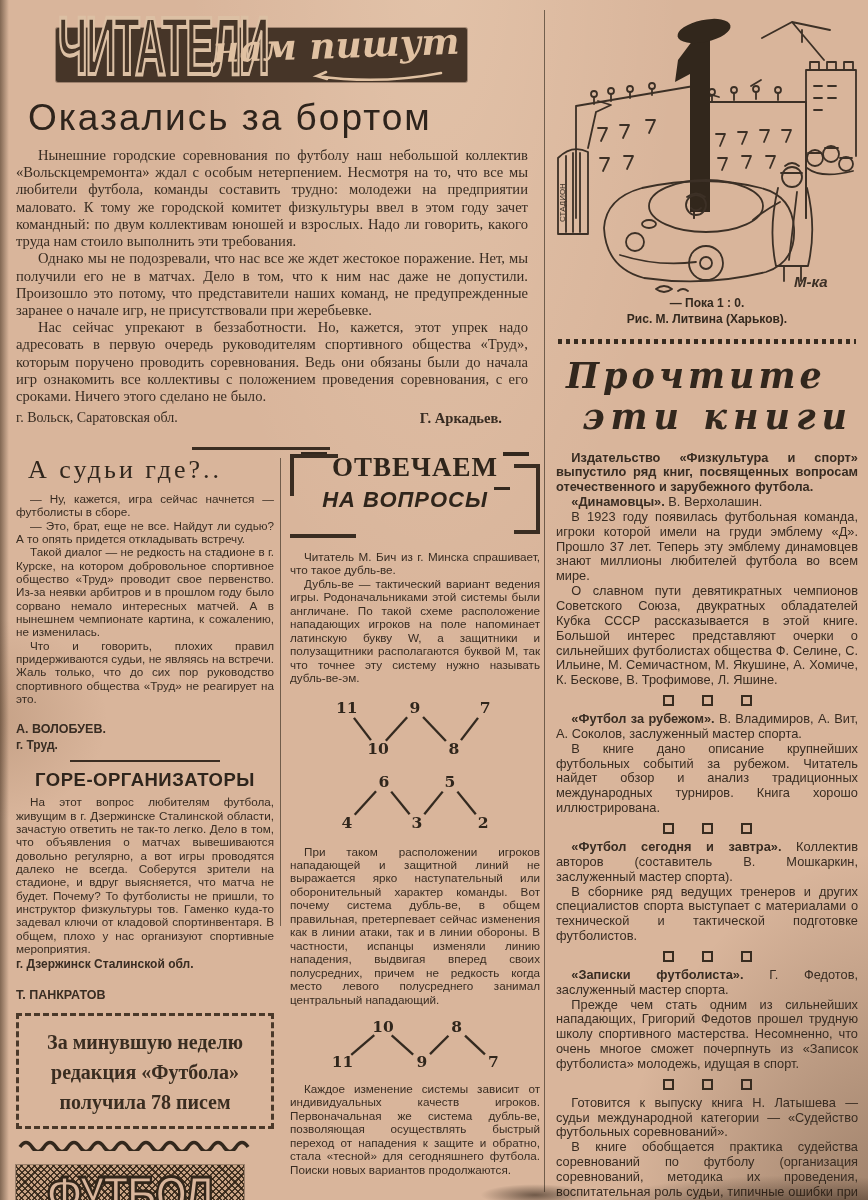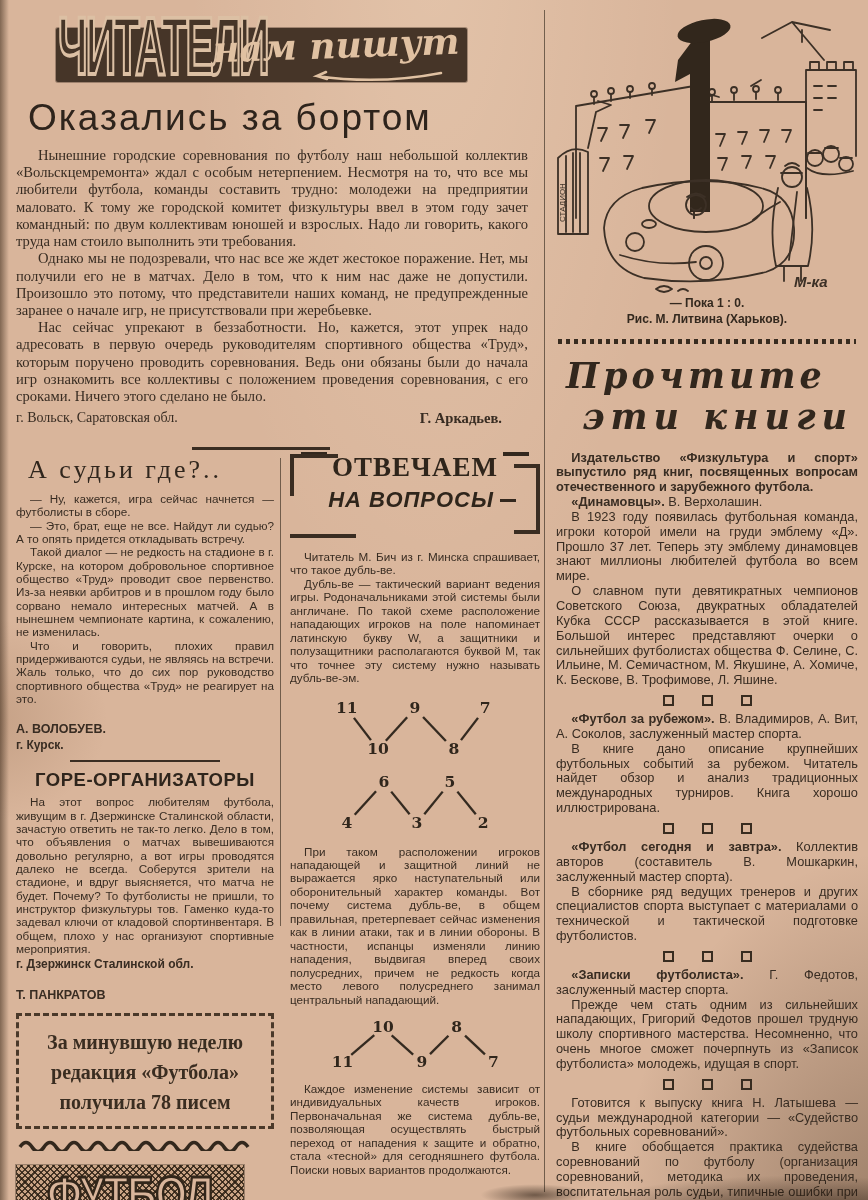--- a/index.html
+++ b/index.html
@@ -74,21 +74,21 @@
   .col-b{position:absolute;left:290px;top:450px;width:250px;}
   .qa-head{position:relative;height:88px;margin-bottom:10px;}
   .qa-br-l{position:absolute;left:0;top:2px;width:44px;height:38px;
     border-left:4px solid #3a2d22;border-top:4px solid #3a2d22;}
   .qa-br-lb{position:absolute;left:0;bottom:2px;width:66px;border-bottom:4px solid #3a2d22;}
   .qa-br-r{position:absolute;right:0;top:12px;width:22px;height:62px;
     border-right:4px solid #3a2d22;border-top:4px solid #3a2d22;border-bottom:4px solid #3a2d22;}
   .qa-line1{display:flex;justify-content:center;gap:5px;margin-top:2px;}
   .qa-line1 .bar{width:26px;height:4px;background:#33281e;}
   .qa-t1{font-family:"Liberation Serif",serif;font-weight:700;font-size:27px;letter-spacing:1px;color:#2f251b;}
-  .qa-line2{display:flex;align-items:center;justify-content:flex-end;gap:6px;padding-right:24px;margin-top:4px;}
+  .qa-line2{display:flex;align-items:flex-start;justify-content:flex-end;gap:6px;padding-right:30px;margin-top:4px;}
   .qa-t2{font-style:italic;font-weight:700;font-size:22px;letter-spacing:1px;color:#2f251b;}
   .qa-line2 .bar{width:16px;height:3px;background:#33281e;}
   .col-b p{margin:0;font-size:11.7px;line-height:1.15;text-align:justify;}
   .col-b p.indent{text-indent:1.2em;}
   .col-b p.sp{margin-top:8px;}
   .diagram{display:block;margin:8px auto 6px;}
   .diagram line{stroke:#342a20;stroke-width:2.4;}
   .diagram text{font-family:"DejaVu Serif",serif;font-weight:700;font-size:16px;fill:#30261c;text-anchor:middle;}
 
   
@@ -141,21 +141,21 @@
   <div class="vr-a"></div>
   <div class="vr-b"></div>
 
   <div class="col-a">
     <h2 class="h-judges">А судьи где?..</h2>
     <p class="indent">— Ну, кажется, игра сейчас начнется — футболисты в сборе.</p>
     <p class="indent">— Это, брат, еще не все. Найдут ли судью? А то опять придется откладывать встречу.</p>
     <p class="indent">Такой диалог — не редкость на стадионе в г. Курске, на котором добровольное спортивное общество «Труд» проводит свое первенство. Из-за неявки арбитров и в прошлом году было сорвано немало интересных матчей. А в нынешнем чемпионате картина, к сожалению, не изменилась.</p>
     <p class="indent">Что и говорить, плохих правил придерживаются судьи, не являясь на встречи. Жаль только, что до сих пор руководство спортивного общества «Труд» не реагирует на это.</p>
     <div class="auth-line">А. ВОЛОБУЕВ.</div>
-    <div class="place-line">г. Курск.</div>
+    <div class="place-line">г. Труд.</div>
     <div class="hdiv2"></div>
     <h3 class="h-gore">ГОРЕ-ОРГАНИЗАТОРЫ</h3>
     <p class="indent">На этот вопрос любителям футбола, живущим в г. Дзержинске Сталинской области, зачастую ответить не так-то легко. Дело в том, что объявления о матчах вывешиваются довольно регулярно, а вот игры проводятся далеко не всегда. Соберутся зрители на стадионе, и вдруг выясняется, что матча не будет. Почему? То футболисты не пришли, то инструктор физкультуры тов. Гаменко куда-то задевал ключи от кладовой спортинвентаря. В общем, плохо у нас организуют спортивные мероприятия.</p>
     <div class="place-line">г. Дзержинск Сталинской обл.</div>
     <div class="auth-line">Т. ПАНКРАТОВ</div>
 
     <div class="notice">
       <div>За минувшую неделю</div>
       <div>редакция  «Футбола»</div>
       <div>получила 78 писем</div>

